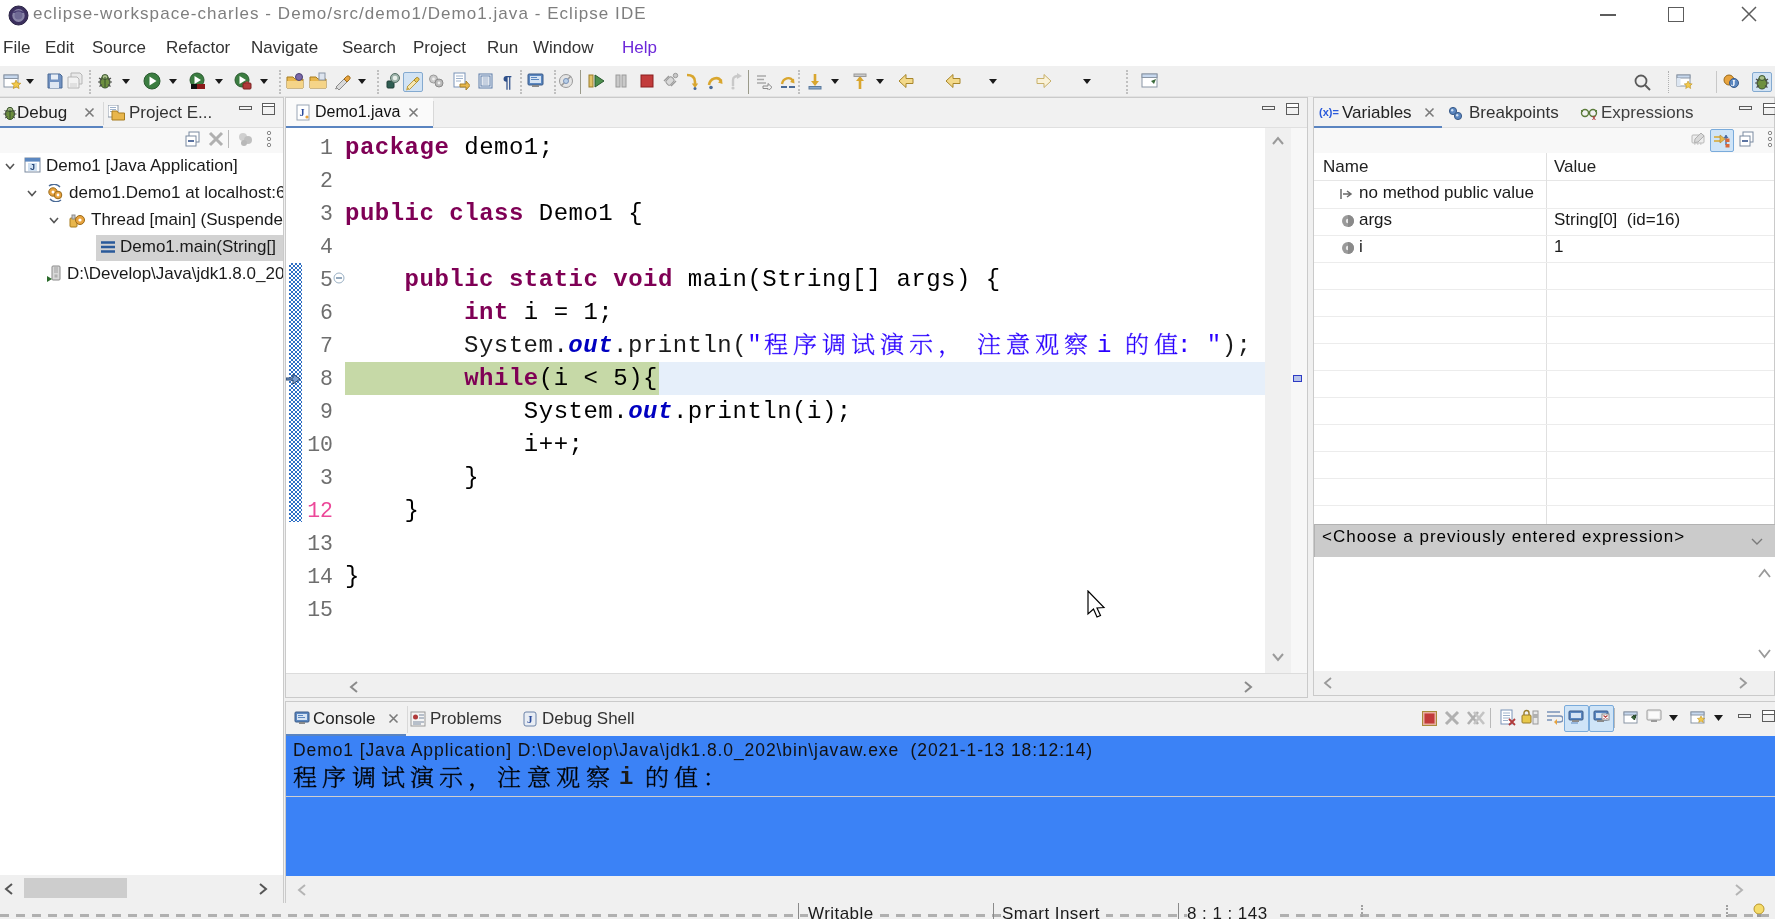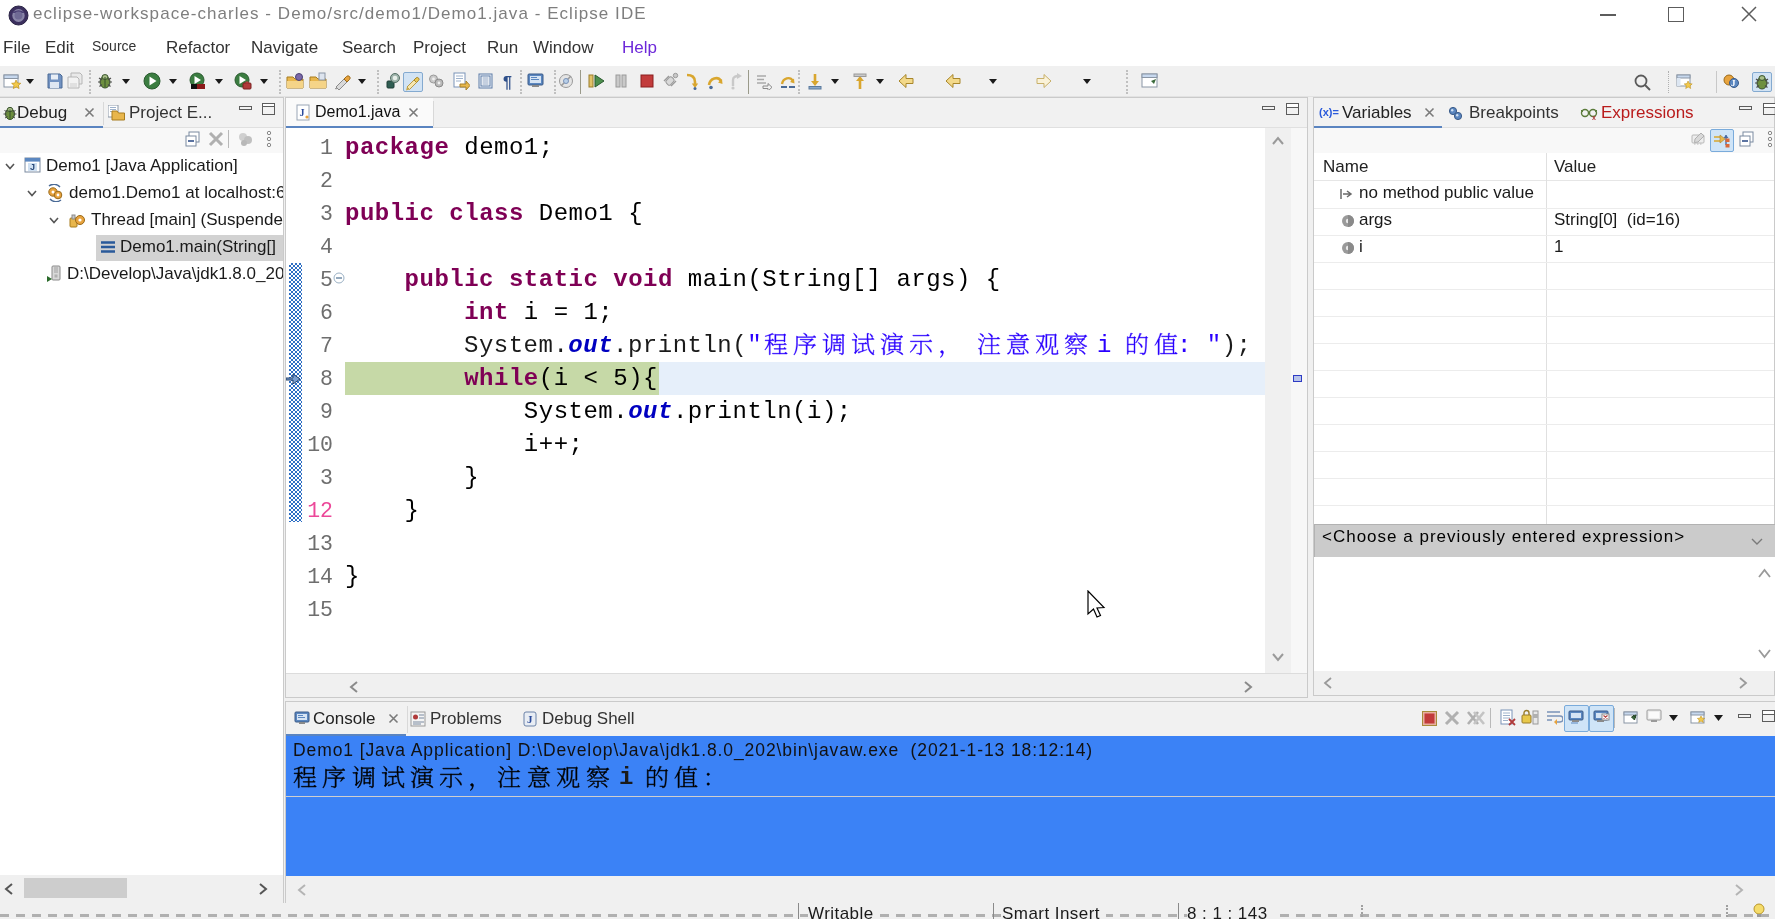--- a/index.html
+++ b/index.html
@@ -42,21 +42,21 @@
 <div class="tx" style="left:33px;top:4px;font-size:17px;letter-spacing:1.05px;color:#7e7e7e">eclipse-workspace-charles - Demo/src/demo1/Demo1.java - Eclipse IDE</div>
 <div class="abs" style="left:1600px;top:14px;width:16px;height:1.8px;background:#5c5c5c"></div>
 <div class="abs" style="left:1668px;top:7px;width:16px;height:15px;border:1.4px solid #5c5c5c"></div>
 <svg class="abs" style="left:1741px;top:6px" width="17" height="17">
         <path d="M1 1 L15 15 M15 1 L1 15" stroke="#5c5c5c" stroke-width="1.5"></path>
       </svg>
 </div>
 <div class="abs" style="left:0;top:30px;width:1775px;height:36px;background:#fff">
 <div class="tx" style="left:3px;top:8px;font-size:17px;color:#333">File</div>
 <div class="tx" style="left:45px;top:8px;font-size:17px;color:#333">Edit</div>
-<div class="tx" style="left:92px;top:8px;font-size:14px;color:#333">Source</div>
+<div class="tx" style="left:92px;top:8px;font-size:17px;color:#333">Source</div>
 <div class="tx" style="left:166px;top:8px;font-size:17px;color:#333">Refactor</div>
 <div class="tx" style="left:251px;top:8px;font-size:17px;color:#333">Navigate</div>
 <div class="tx" style="left:342px;top:8px;font-size:17px;color:#333">Search</div>
 <div class="tx" style="left:413px;top:8px;font-size:17px;color:#333">Project</div>
 <div class="tx" style="left:487px;top:8px;font-size:17px;color:#333">Run</div>
 <div class="tx" style="left:533px;top:8px;font-size:17px;color:#333">Window</div>
 <div class="tx" style="left:622px;top:8px;font-size:17px;color:#6d28d9">Help</div>
 </div>
 <div class="abs" style="left:0;top:66px;width:1775px;height:31px;background:#f0f0f0;border-bottom:1px solid #e2e2e2">
 <div class="abs" style="left:3px;top:6px;width:20px;height:20px;"><svg width="18" height="18" viewBox="0 0 18 18" style="">
@@ -508,21 +508,21 @@
           <circle cx="9.2" cy="9.2" r="1.2" fill="#cfe0f2"></circle>
         </svg>
 <div class="tx" style="left:155px;top:5px;font-size:17px;color:#333">Breakpoints</div>
 <svg class="abs" style="left:266px;top:7px" width="19" height="16">
           <circle cx="5" cy="8" r="3.5" fill="none" stroke="#5a7a3a" stroke-width="1.4"></circle>
           <circle cx="13" cy="8" r="3.5" fill="none" stroke="#5a7a3a" stroke-width="1.4"></circle>
           <path d="M8.5 8 h1" stroke="#5a7a3a" stroke-width="1.4"></path>
           <path d="M1 5 L3 7 M17 5 L15 7" stroke="#5a7a3a"></path>
           <text x="12" y="15" font-size="7" fill="#b03a3a" font-weight="bold">x</text>
         </svg>
-<div class="tx" style="left:287px;top:5px;font-size:17px;color:#b91c1c">Expressions</div>
+<div class="tx" style="left:287px;top:5px;font-size:17px;color:#404040">Expressions</div>
 <div class="abs" style="left:425px;top:8px;width:13px;height:4px;border:1.3px solid #5c5c5c"></div>
 <div class="abs" style="left:449px;top:5px;width:13px;height:12px;border:1.3px solid #5c5c5c"></div>
 <div class="abs" style="left:449px;top:5px;width:13px;height:4.5px;border:1.3px solid #5c5c5c;background:#fff"></div>
 </div>
 <div class="abs" style="left:0;top:30px;width:460px;height:25px;background:#f8f8f8">
 <svg class="abs" style="left:376px;top:3px" width="18" height="18">
           <rect x="2" y="4" width="12" height="8" rx="1" fill="#ededed" stroke="#b8b8b8"></rect>
           <path d="M4 13 h8" stroke="#b8b8b8" stroke-dasharray="1.5 1.5"></path>
           <path d="M11 2 l3 3 -6 6 -3.5.5 .5-3.5z" fill="#d9d9d9" stroke="#b0b0b0"></path>
         </svg>

